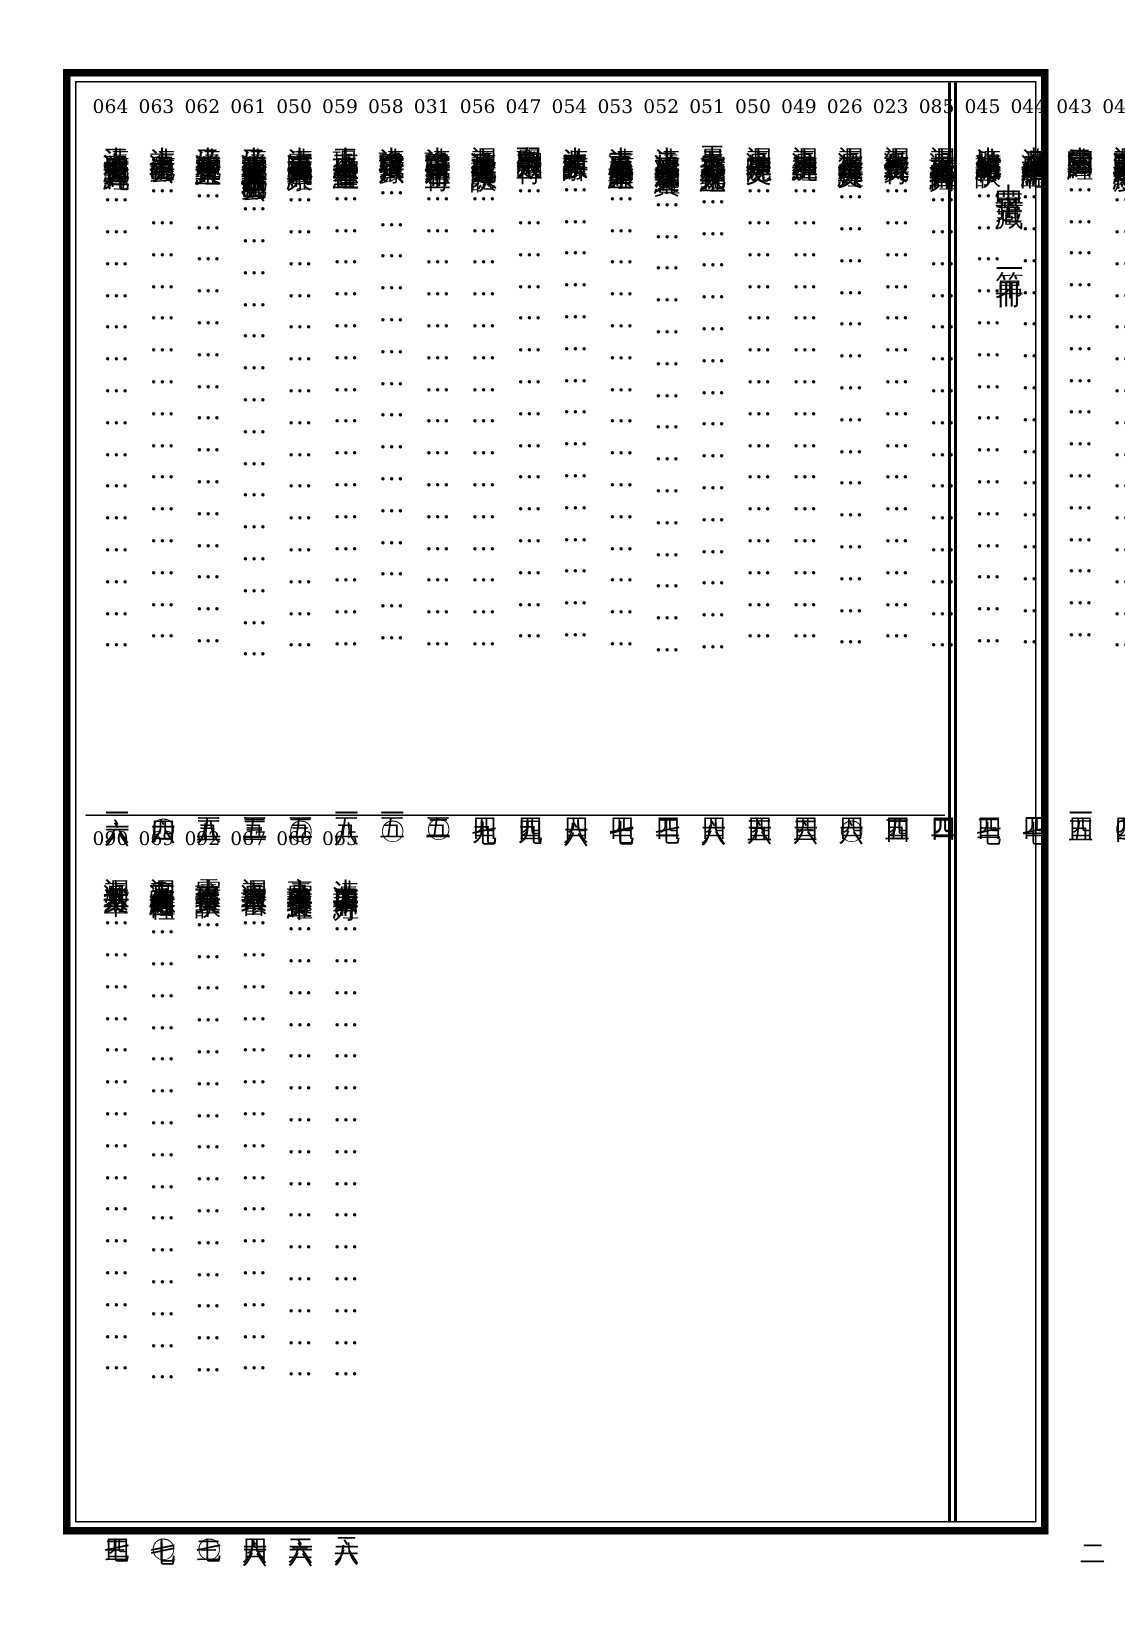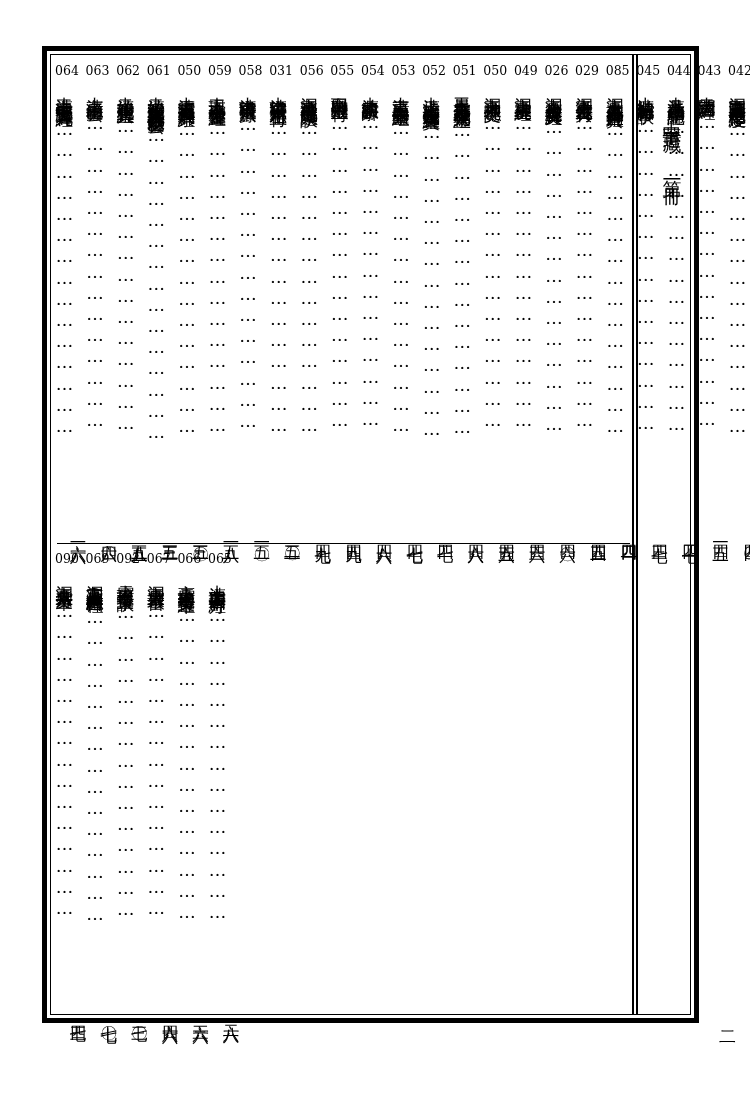--- a/index.html
+++ b/index.html
@@ -90,21 +90,21 @@
     align-items: flex-start;
     height: 100%;
   }
 
   .entry {
     width: 30.6px;
     height: 100%;
     position: relative;
     display: flex;
     flex-direction: column;
-    align-items: flex-start;
+    align-items: flex-end;
   }
 
   .entry-num {
     font-family: "DejaVu Serif", "Liberation Serif", serif;
     font-size: 12.5px;
     letter-spacing: 0px;
     line-height: 1;
     margin-bottom: 5px;
     white-space: nowrap;
   }
@@ -201,21 +201,21 @@
             <div class="entry-leader" style="height: 431px;">…………………………………………</div>
             <div class="entry-page">四三七</div>
           </div>
           <div class="entry">
             <div class="entry-num">085</div>
             <div class="entry-title">洞真太上九赤班符五帝内真經</div>
             <div class="entry-leader" style="height: 427px;">…………………………………………</div>
             <div class="entry-page">四四二</div>
           </div>
           <div class="entry">
-            <div class="entry-num">029</div>
+            <div class="entry-num">023</div>
             <div class="entry-title">洞真太微金虎真符</div>
             <div class="entry-leader" style="height: 433px;">…………………………………………</div>
             <div class="entry-page">四五四</div>
           </div>
           <div class="entry">
             <div class="entry-num">026</div>
             <div class="entry-title">洞真太上金篇虎符真文經</div>
             <div class="entry-leader" style="height: 430px;">…………………………………………</div>
             <div class="entry-page">四六〇</div>
           </div>
@@ -249,21 +249,21 @@
             <div class="entry-leader" style="height: 429px;">…………………………………………</div>
             <div class="entry-page">四七七</div>
           </div>
           <div class="entry">
             <div class="entry-num">054</div>
             <div class="entry-title">上清曲素訣辭籙</div>
             <div class="entry-leader" style="height: 435px;">…………………………………………</div>
             <div class="entry-page">四八六</div>
           </div>
           <div class="entry">
-            <div class="entry-num">055</div>
+            <div class="entry-num">047</div>
             <div class="entry-title">白羽黑翮靈飛玉符</div>
             <div class="entry-leader" style="height: 433px;">…………………………………………</div>
             <div class="entry-page">四九四</div>
           </div>
           <div class="entry">
             <div class="entry-num">056</div>
             <div class="entry-title">洞真上清龍飛九道尺素隱訣</div>
             <div class="entry-leader" style="height: 429px;">…………………………………………</div>
             <div class="entry-page">四九七</div>
           </div>

